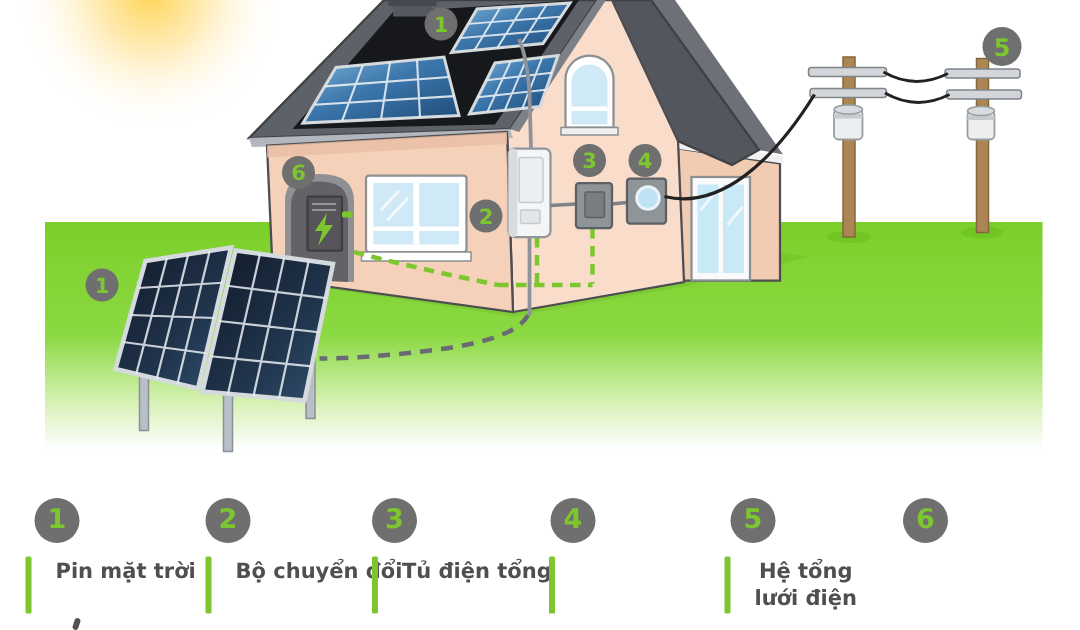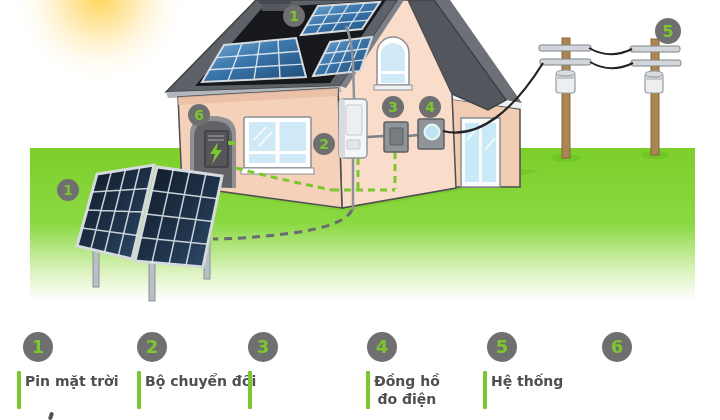--- a/index.html
+++ b/index.html
@@ -6,21 +6,21 @@
   .stage{position:relative;width:720px;height:420px;background:#ffffff;overflow:hidden;
          font-family:"DejaVu Sans","Liberation Sans",sans-serif;}
   .illu{position:absolute;left:0;top:0;}
   
   .legend-item{position:absolute;top:332px;}
   .lbadge{width:30px;height:30px;border-radius:50%;background:#6f6f6f;
           display:flex;align-items:center;justify-content:center;}
   .lbadge span{color:#7dc62f;font-weight:bold;font-size:18px;line-height:1;}
   .lrow{display:flex;margin-top:9px;}
   .lbar{width:4px;height:38px;background:#7dc62f;border-radius:1px;flex:none;}
-  .ltext{margin-left:4px;padding-top:2px;color:#4f4f4f;font-weight:bold;
+  .ltext{margin-left:16px;padding-top:2px;color:#4f4f4f;font-weight:bold;
          font-size:14px;line-height:1.25;}
   .ltext div{white-space:nowrap;}
   .center .ltext{text-align:center;}
   .cut-glyph{position:absolute;left:49px;top:412px;width:4px;height:8px;background:#55524e;
              border-radius:2px;transform:rotate(18deg);}
 </style>
 </head>
 <body>
 
 <div class="stage">
@@ -250,44 +250,45 @@
       </div>
     </div>
   </div>
 
   <div class="legend-item" style="left:248px">
     <div class="lbadge" style="margin-left:0px">
       <span>3</span>
       </div>
     <div class="lrow">
       <div class="lbar"></div>
+      <div class="ltext">
+        <div>Tủ điện tổng</div>
+          <div></div>
+      </div>
     </div>
   </div>
 
   <div class="legend-item center" style="left:366px">
     <div class="lbadge" style="margin-left:1px">
       <span>4</span>
       </div>
     <div class="lrow">
       <div class="lbar"></div>
-      <div class="ltext">
-        <div>Đồng hồ</div>
-          <div>đo điện</div>
-      </div>
     </div>
   </div>
 
   <div class="legend-item center" style="left:483px">
     <div class="lbadge" style="margin-left:4px">
       <span>5</span>
       </div>
     <div class="lrow">
       <div class="lbar"></div>
       <div class="ltext">
-        <div>Hệ thống</div>
+        <div>Hệ tổng</div>
+          <div>lưới điện</div>
       </div>
     </div>
   </div>
 
   <div class="legend-item" style="left:598px">
     <div class="lbadge" style="margin-left:4px">
       <span>6</span>
       </div>
   </div>
 

